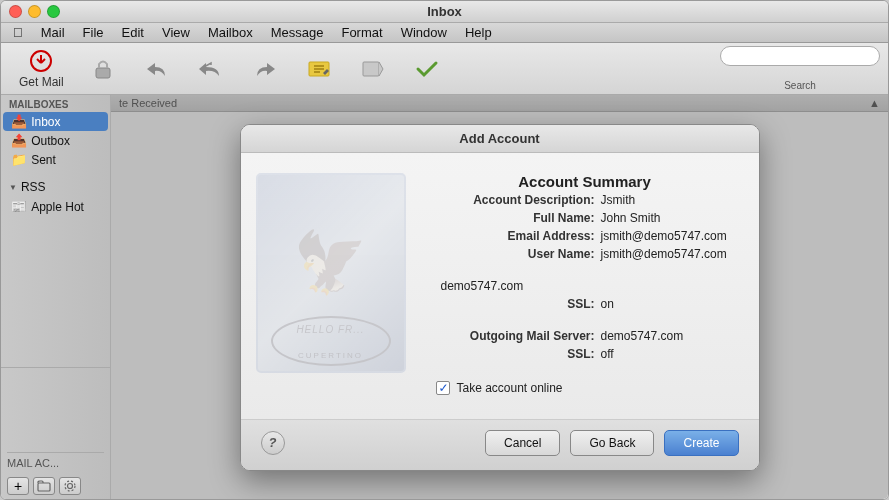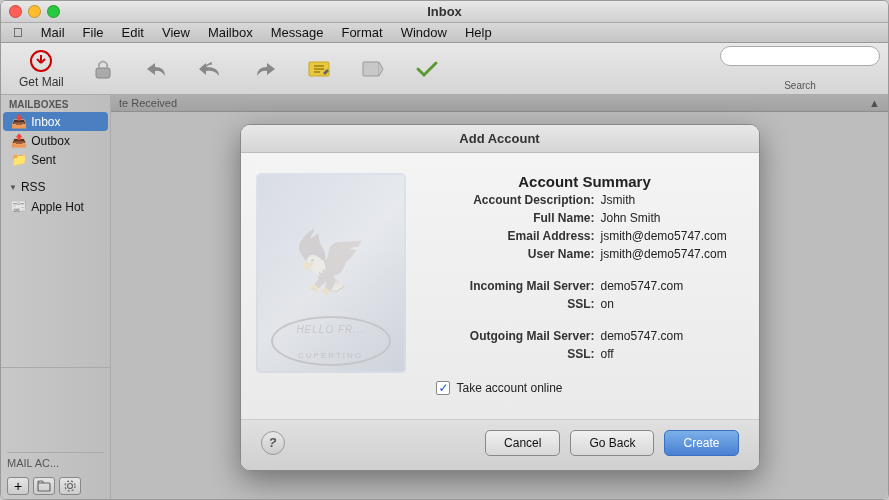--- a/index.html
+++ b/index.html
@@ -637,21 +637,20 @@
                 <span class="field-value">jsmith@demo5747.com</span>
               </div>
               <div class="field-row">
                 <span class="field-label">User Name:</span>
                 <span class="field-value">jsmith@demo5747.com</span>
               </div>
 
               <div class="section-gap"></div>
 
               <div class="field-row">
-                <span class="field-label">Incoming Mail Server:</span>
                 <span class="field-value">demo5747.com</span>
               </div>
               <div class="field-row">
                 <span class="field-label">SSL:</span>
                 <span class="field-value">on</span>
               </div>
 
               <div class="section-gap"></div>
 
               <div class="field-row">

